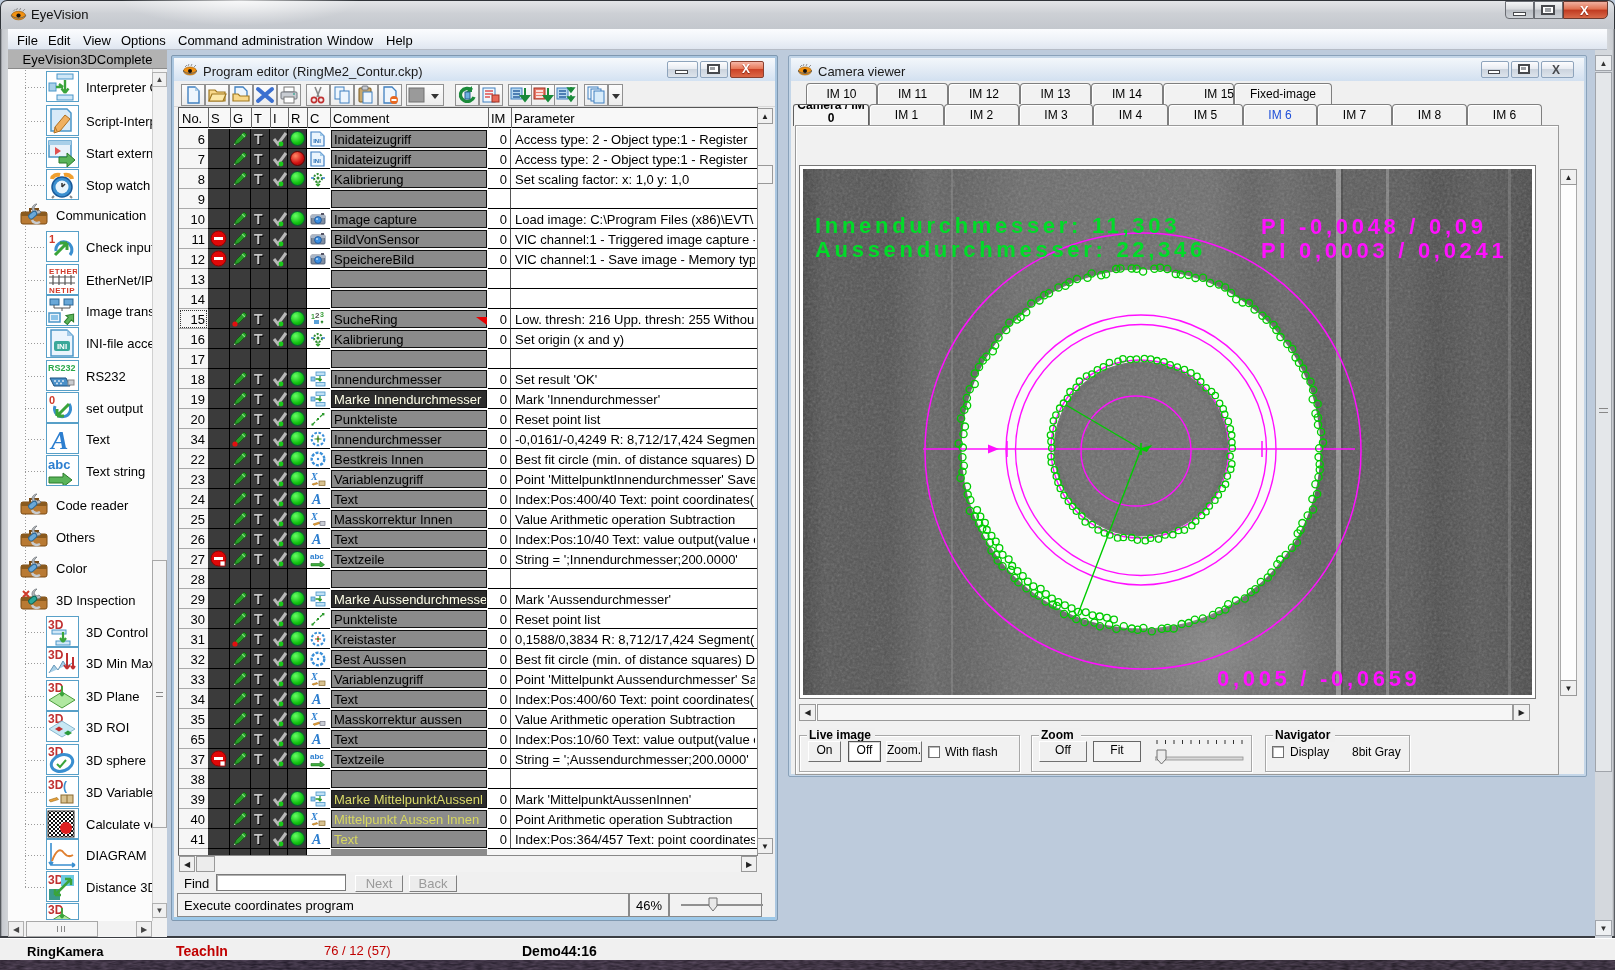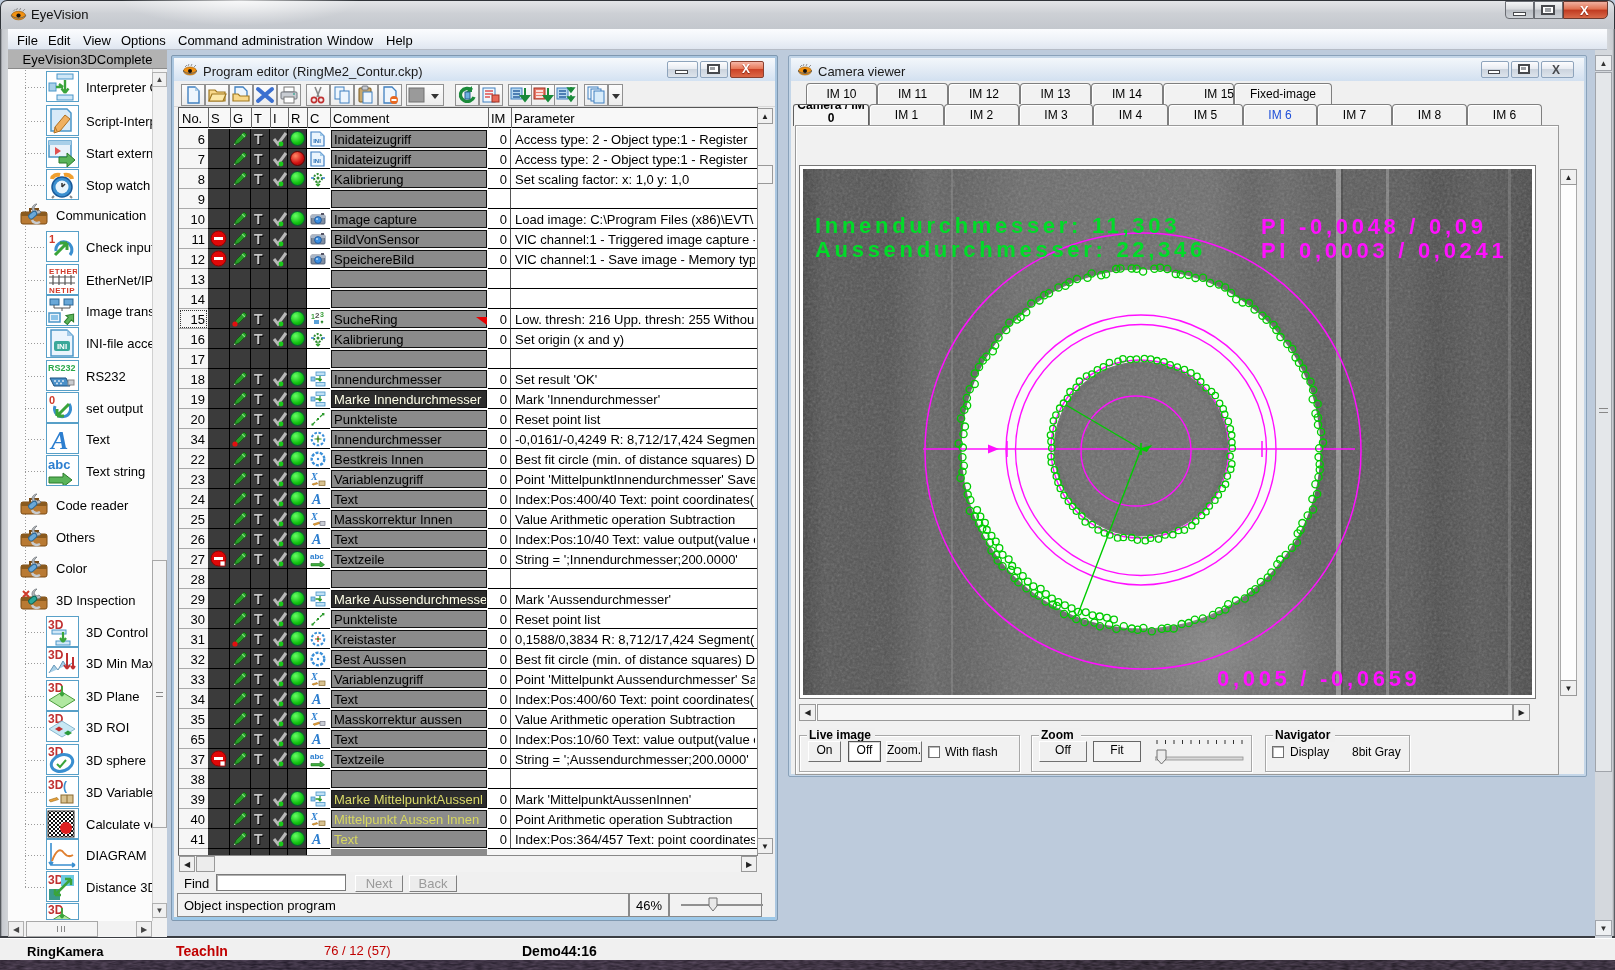--- a/index.html
+++ b/index.html
@@ -1479,21 +1479,21 @@
 <div class="ab " style="left:178px;top:855px;width:580px;height:17px;background:#f2f2f2;border-top:1px solid #888;"></div>
 <div class="ab " style="left:179px;top:856px;width:16px;height:16px;background:#f0f0f0;border:1px solid #999;font-size:8px;color:#222;text-align:center;line-height:15px;">◀</div>
 <div class="ab " style="left:196px;top:856px;width:19px;height:16px;background:#ececec;border:1px solid #999;"></div>
 <div class="ab " style="left:741px;top:856px;width:16px;height:16px;background:#f0f0f0;border:1px solid #999;font-size:8px;color:#222;text-align:center;line-height:15px;">▶</div>
 <div class="ab " style="left:174px;top:872px;width:601px;height:21px;background:#f0f0f0;"></div>
 <div class="ab tx" style="left:184px;top:876px;width:30px;height:15px;font-size:13px;color:#000;">Find</div>
 <div class="ab " style="left:216px;top:874px;width:130px;height:17px;background:#fff;border:1px solid #7a7a7a;box-shadow:inset 1px 1px 0 #b0b0b0;"></div>
 <div class="ab " style="left:355px;top:875px;width:48px;height:17px;background:#ececec;border-top:1px solid #fff;border-left:1px solid #fff;border-right:1.5px solid #808080;border-bottom:1.5px solid #808080;font-size:13px;color:#9a9a9a;text-align:center;line-height:15px;">Next</div>
 <div class="ab " style="left:409px;top:875px;width:48px;height:17px;background:#ececec;border-top:1px solid #fff;border-left:1px solid #fff;border-right:1.5px solid #808080;border-bottom:1.5px solid #808080;font-size:13px;color:#9a9a9a;text-align:center;line-height:15px;">Back</div>
 <div class="ab " style="left:177px;top:893px;width:452px;height:24px;background:#f2f2f2;border:1px solid #8a8a8a;"></div>
-<div class="ab tx" style="left:184px;top:898px;width:350px;height:15px;font-size:13px;color:#000;">Object inspection program</div>
+<div class="ab tx" style="left:184px;top:898px;width:350px;height:15px;font-size:13px;color:#000;">Execute coordinates program</div>
 <div class="ab " style="left:629px;top:893px;width:40px;height:24px;background:#f2f2f2;border:1px solid #8a8a8a;"></div>
 <div class="ab " style="left:633px;top:898px;width:32px;height:15px;font-size:13px;color:#000;text-align:center;">46%</div>
 <div class="ab " style="left:669px;top:893px;width:93px;height:24px;background:#f2f2f2;border:1px solid #8a8a8a;"></div>
 <div class="ab " style="left:681px;top:904px;width:82px;height:2px;background:#909090;"></div>
 <div class="ab " style="left:708px;top:897px;width:10px;height:15px;"><svg width="10" height="15">
       <path d="M1 1 h8 v8 l-4 5 l-4 -5 z" fill="#e8e8e8" stroke="#707070"></path>
     </svg></div>
 <div class="ab " style="left:174px;top:917px;width:601px;height:3px;background:#9cc8e8;"></div>
 <div class="ab " style="left:788px;top:55px;width:799px;height:722px;background:#c4d6e8;border:1px solid #8aa2ba;border-radius:2px;"></div>
 <div class="ab " style="left:791px;top:58px;width:793px;height:23px;background:linear-gradient(#f3f7fb,#e0e9f4 60%,#d2e0f0);"></div>

